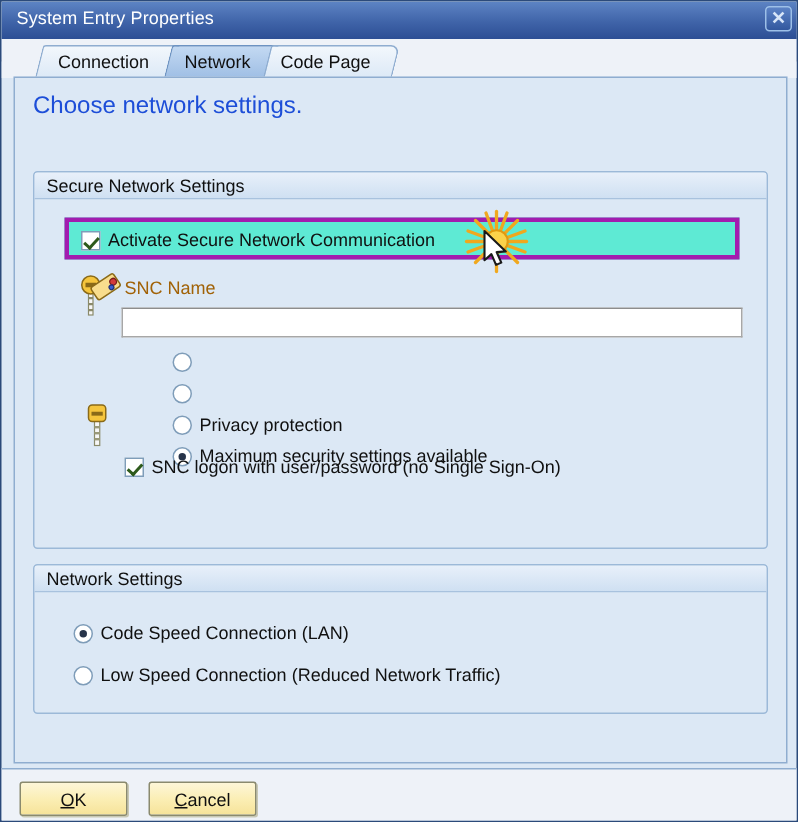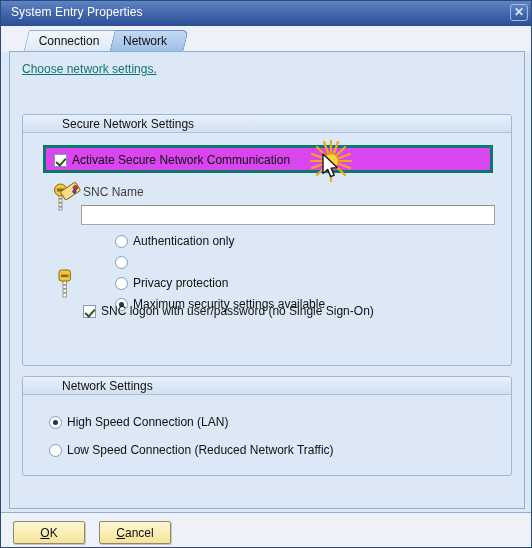--- a/index.html
+++ b/index.html
@@ -108,23 +108,22 @@
     position: absolute;
     left: 8px; top: 50px;
     width: 516px; height: 458px;
     box-sizing: border-box;
     background: #dce8f5;
     border: 1px solid #8fadd0;
   }
   #intro {
     position: absolute;
     left: 12px; top: 10px;
-    font-size: 12px;
-    color: #0f766e;
-    text-decoration: underline;
+    font-size: 16px;
+    color: #1d4ed8;
   }
 
   
   .groupbox {
     position: absolute;
     box-sizing: border-box;
     border: 1px solid #9cb9d8;
     border-radius: 3px;
     background: #dce8f5;
   }
@@ -136,34 +135,33 @@
     background: linear-gradient(180deg, #e8f0fa 0%, #cfe0f2 100%);
     border-bottom: 1px solid #a8c2de;
     border-radius: 2px 2px 0 0;
   }
   .groupbox > .gb-head > span {
     position: absolute;
     left: 8px; top: 2px;
     font-size: 12px;
     color: #101010;
     white-space: nowrap;
-    margin-left: 31px;
   }
 
   #group-secure  { left: 12px; top: 62px;  width: 490px; height: 252px; }
   #group-network { left: 12px; top: 324px; width: 490px; height: 100px; }
 
   
   #highlight-box {
     position: absolute;
     left: 20px; top: 30px;
     width: 450px; height: 28px;
     box-sizing: border-box;
-    border: 3px solid #0f766e;
-    background: #d946ef;
+    border: 3px solid #a21caf;
+    background: #5eead4;
   }
 
   
   .cb {
     position: absolute;
     width: 13px; height: 13px;
     box-sizing: border-box;
     background: #ffffff;
     border: 1px solid #7f9db9;
     cursor: pointer;
@@ -200,21 +198,21 @@
     color: #101010;
     white-space: nowrap;
     cursor: pointer;
   }
 
   
   #snc-name-label {
     position: absolute;
     left: 60px; top: 70px;
     font-size: 12px;
-    color: #404040;
+    color: #a16207;
   }
   #snc-name-input {
     position: absolute;
     left: 58px; top: 90px;
     width: 414px; height: 20px;
     box-sizing: border-box;
     background: #ffffff;
     border: 1px solid #a7a7a7;
     border-top-color: #8d8d8d;
     font-family: "Liberation Sans", sans-serif;
@@ -272,20 +270,24 @@
   </div>
 
   <div id="tabstrip">
     <div class="tab" id="tab-connection">
       <div class="skew"></div>
       <div class="label">Connection</div>
     </div>
     <div class="tab selected" id="tab-network">
       <div class="skew"></div>
       <div class="label">Network</div>
+    </div>
+    <div class="tab" id="tab-codepage">
+      <div class="skew"></div>
+      <div class="label">Code Page</div>
     </div>
   </div>
 
   <div id="page">
 
     <div id="intro">Choose network settings.</div>
 
     <div class="groupbox" id="group-secure">
       <div class="gb-head">
         <span>Secure Network Settings</span>
@@ -307,21 +309,20 @@
           <rect x="11" y="5" width="18" height="10" rx="1.6" fill="#f8dd8d" stroke="#8a6a18" stroke-width="1"></rect>
           <circle cx="26" cy="10" r="2.2" fill="#d23b3b" stroke="#7a1c1c" stroke-width="0.8"></circle>
           <circle cx="23" cy="12.5" r="1.6" fill="#3a5fd2" stroke="#1c2f7a" stroke-width="0.8"></circle>
         </g>
       </svg>
 
       <div id="snc-name-label">SNC Name</div>
       <input id="snc-name-input" type="text" placeholder="" style="">
 
       <div class="rb" style="left:92px; top:120px;"></div>
-      <div class="optlabel" style="left:110px; top:119px;">Authentication only</div>
 
       <div class="rb" style="left:92px; top:141px;"></div>
 
       <div class="rb" style="left:92px; top:162px;"></div>
       <div class="optlabel" style="left:110px; top:161px;">Privacy protection</div>
 
       <div class="rb checked" style="left:92px; top:183px;"></div>
       <div class="optlabel" style="left:110px; top:182px;">Maximum security settings available</div>
 
       <svg class="icon" id="key-plain-icon" width="20" height="34" viewBox="0 0 20 34">
@@ -336,21 +337,21 @@
       <div class="cb checked" style="left:60px; top:190px;"></div>
       <div class="optlabel" style="left:78px; top:189px;">SNC logon with user/password (no Single Sign-On)</div>
     </div>
 
     <div class="groupbox" id="group-network">
       <div class="gb-head">
         <span>Network Settings</span>
       </div>
 
       <div class="rb checked" style="left:26px; top:39px;"></div>
-      <div class="optlabel" style="left:44px; top:38px;">High Speed Connection (LAN)</div>
+      <div class="optlabel" style="left:44px; top:38px;">Code Speed Connection (LAN)</div>
 
       <div class="rb" style="left:26px; top:67px;"></div>
       <div class="optlabel" style="left:44px; top:66px;">Low Speed Connection (Reduced Network Traffic)</div>
     </div>
   </div>
 
   <div id="footer">
     <button class="btn" id="btn-cancel"><span></span><span class="acc">C</span><span>ancel</span></button>
     <button class="btn" id="btn-ok"><span></span><span class="acc">O</span><span>K</span></button>
   </div>

